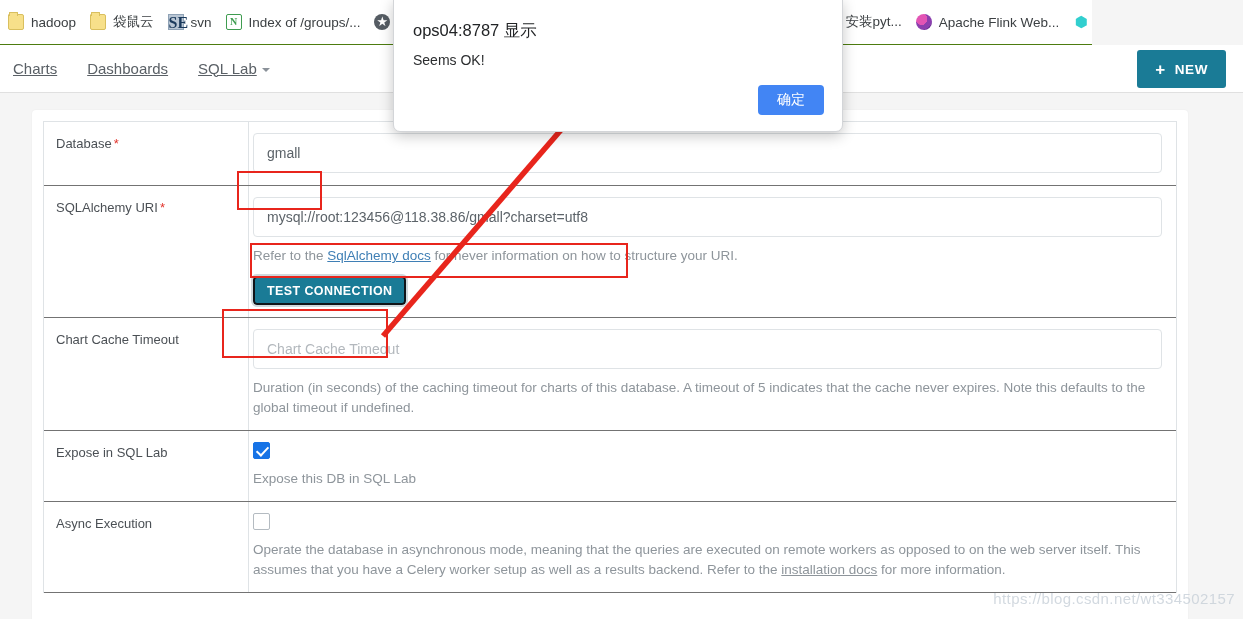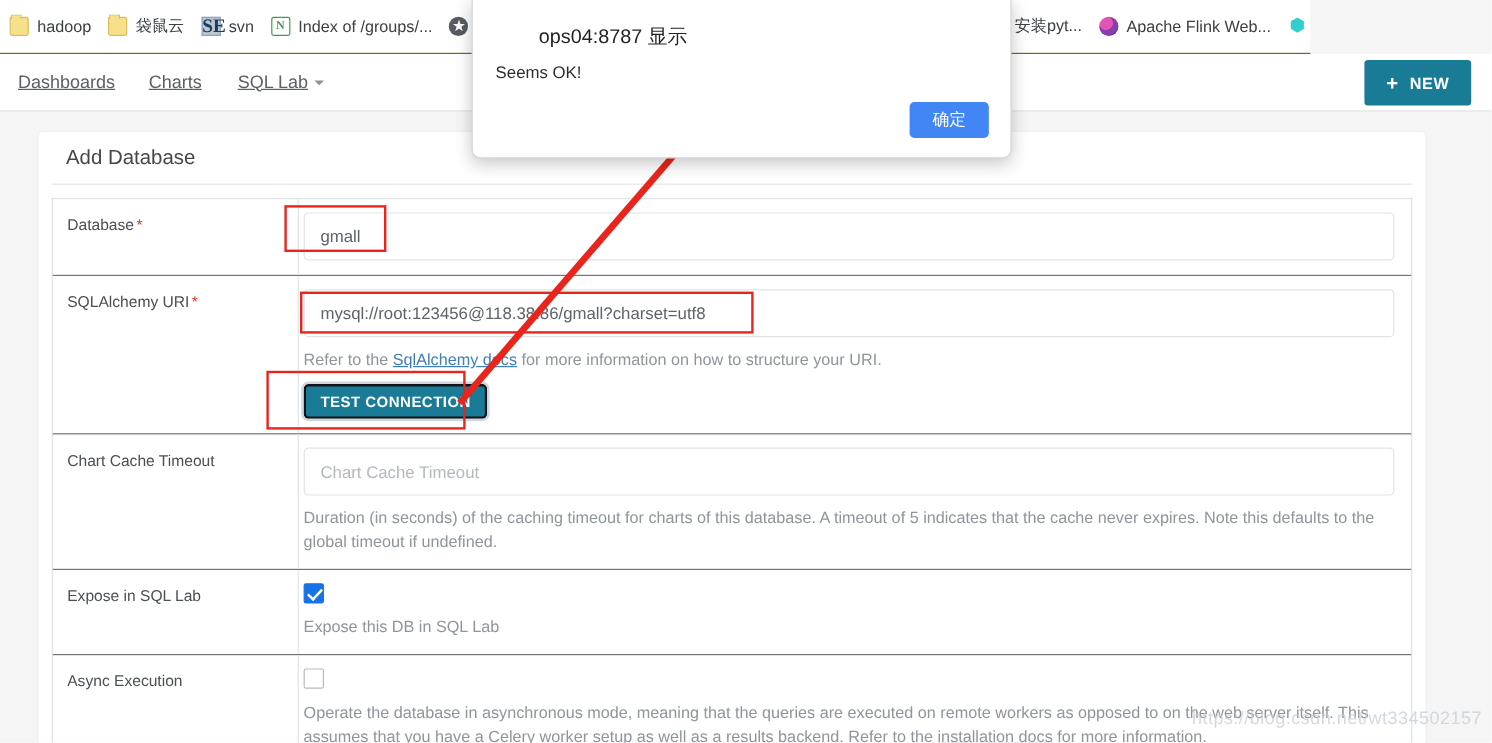--- a/index.html
+++ b/index.html
@@ -263,21 +263,20 @@
     border: 1px solid #d3d5d8;
     border-radius: 0 0 7px 7px;
     box-shadow: 0 4px 14px rgba(0,0,0,0.22);
     z-index: 40;
   }
   .dlg-origin {
     font-size: 16.5px;
     color: #222426;
     padding: 20px 0 0 19px;
     font-family: "Liberation Sans", sans-serif;
-    margin-left: 36px;
   }
   .dlg-msg {
     font-size: 14px;
     color: #2b2d2f;
     padding: 10px 0 0 19px;
   }
   .dlg-ok {
     position: absolute;
     right: 18px;
     bottom: 16px;
@@ -344,53 +343,52 @@
     <span class="bm-ico ico-flink"></span>
     <span>Apache Flink Web...</span>
   </div>
   <div class="bm">
     <span class="bm-ico ico-hex">⬢</span>
     <span>Expose Repository</span>
   </div>
 </div>
 
 <div class="navbar">
+  <a class="nav-item first" href="#">Charts</a>
   <a class="nav-item" href="#">Dashboards</a>
-  <a class="nav-item first" href="#">Charts</a>
   <a class="nav-item" href="#">
     <span>SQL Lab</span><span class="caret"></span>
   </a>
   <button class="btn-new">
     <span class="plus">+</span>
     <span>NEW</span>
   </button>
 </div>
 
 <div class="card">
-  <h1 class="card-title">Add Database</h1>
 
   <div class="form-table">
 
     <div class="frow">
       <div class="fcell-label">
         <span>Database</span><span class="req">*</span>
       </div>
       <div class="fcell-field">
         <input class="inp" type="text" value="gmall" style="">
       </div>
     </div>
 
     <div class="frow">
       <div class="fcell-label">
         <span>SQLAlchemy URI</span><span class="req">*</span>
       </div>
       <div class="fcell-field">
         <input class="inp" type="text" value="mysql://root:123456@118.38.86/gmall?charset=utf8" style="">
         <div class="helptext">
-          <span>Refer to the </span><a class="helplink" href="#">SqlAlchemy docs</a><span> for more information on how to structure your URI.</span>
+          <span>Refer to the </span><a class="helplink" href="#">SqlAlchemy docs</a><span> for never information on how to structure your URI.</span>
         </div>
         <button class="btn-test">TEST CONNECTION</button>
       </div>
     </div>
 
     <div class="frow">
       <div class="fcell-label">
         <span>Chart Cache Timeout</span>
       </div>
       <div class="fcell-field">

